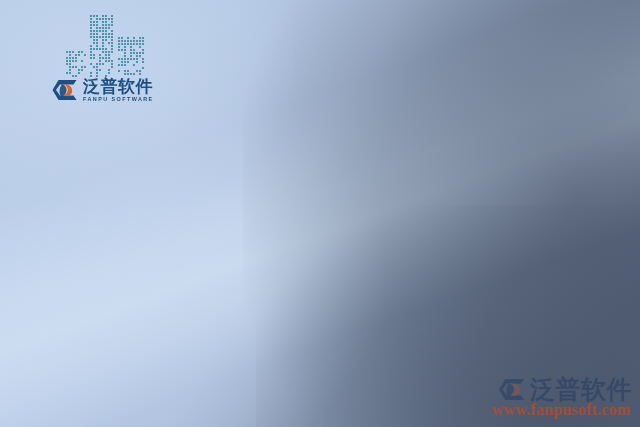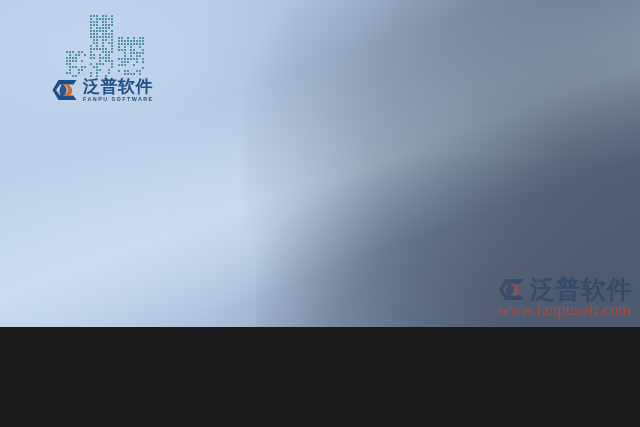--- a/index.html
+++ b/index.html
@@ -1,21 +1,21 @@
 <!DOCTYPE html>
 <html lang="zh"><head>
 <meta charset="utf-8">
 <title>banner</title>
 <style>
   html,body{margin:0;padding:0;background:#1a1a1a;}
   *{box-sizing:border-box;}
 
   #banner{
     position:relative;
-    width:640px;height:327px;
+    width:640px;height:427px;
     overflow:hidden;
     font-family:"Liberation Sans","DejaVu Sans",sans-serif;
     background:#b5cae5;
   }
 
   
   .bg-base{
     position:absolute;inset:0;
     background:linear-gradient(118deg,
         #b9cde7 0%,
@@ -124,21 +124,21 @@
     opacity:0.42;
   }
   .wm-mark{width:28px;height:23px;display:block;}
   .wm-cn{
     font-size:25px;font-weight:700;color:#17355c;
     letter-spacing:0.5px;line-height:1;
     font-family:"DejaVu Sans","Liberation Sans",sans-serif;
   }
   .wm-url{
     font-family:"Liberation Serif","DejaVu Serif",serif;
-    font-size:16px;font-weight:400;
+    font-size:16px;font-weight:700;
     color:#c24a23;
     opacity:0.80;
     letter-spacing:0.2px;
     margin-top:-1px;margin-right:1px;
     line-height:1.1;
   }
 </style>
 </head>
 <body>
 

